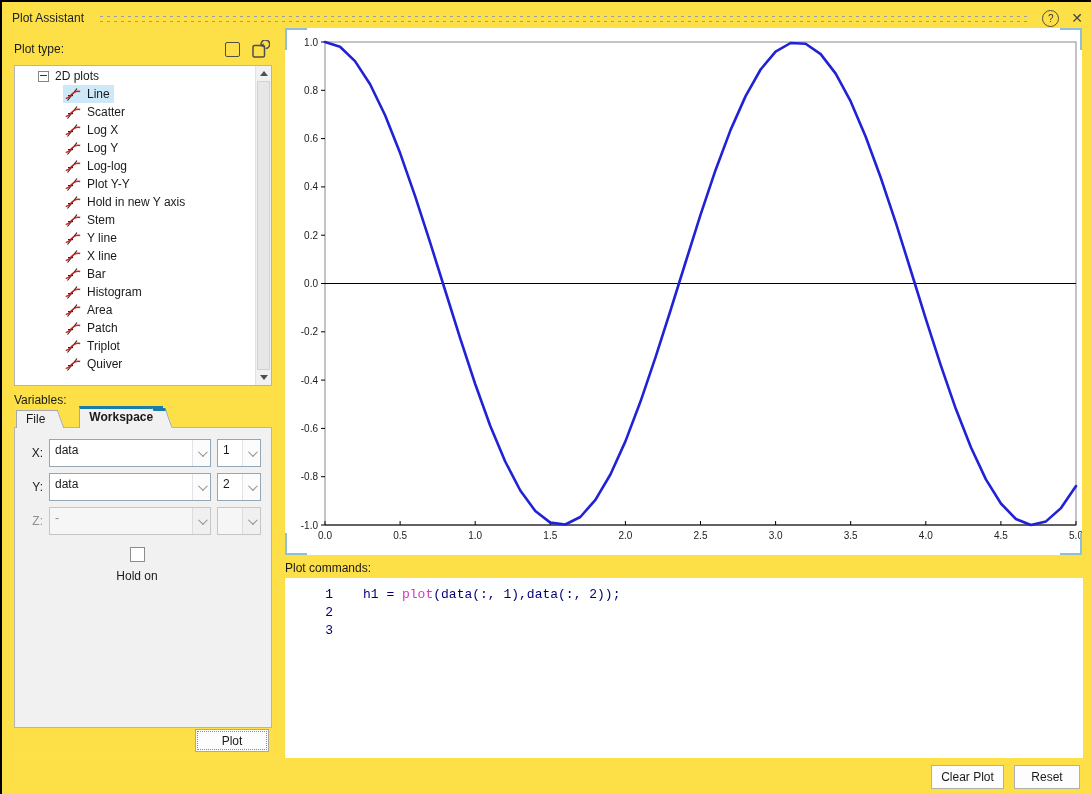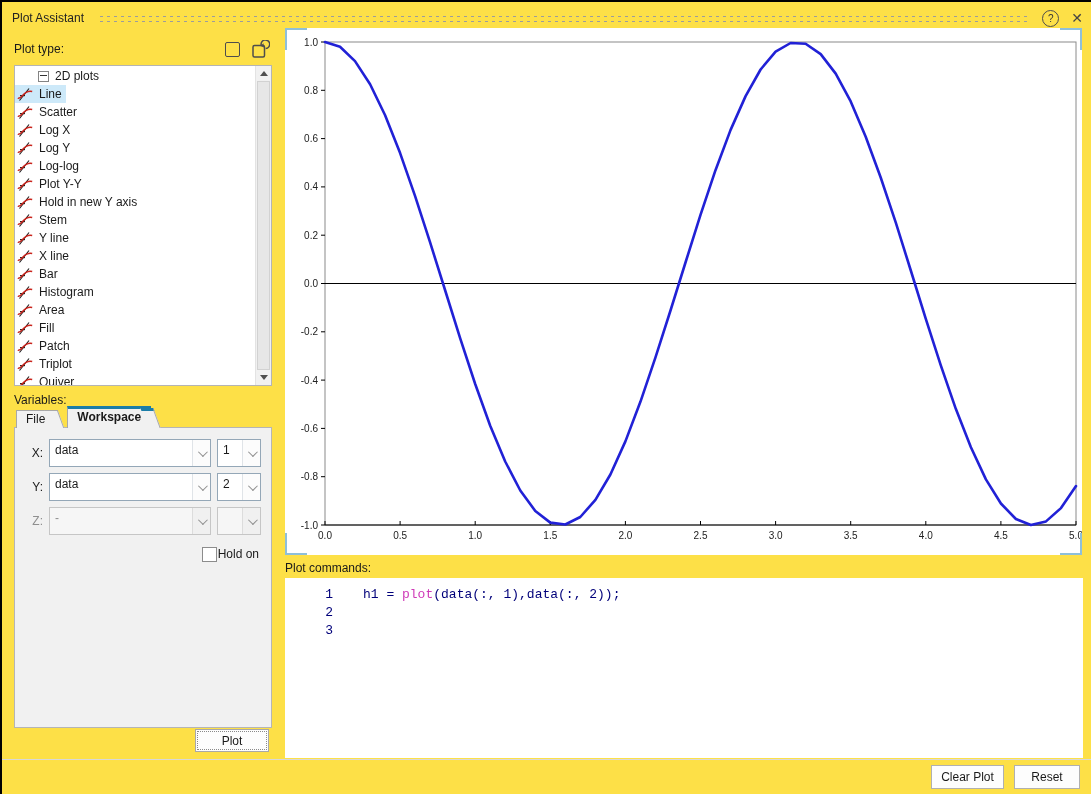--- a/index.html
+++ b/index.html
@@ -25,54 +25,54 @@
   .tool-icon{display:flex;align-items:center;justify-content:center;width:20px;height:20px;margin-left:8px;}
   .sq{width:13px;height:13px;border:1.5px solid #4d4d4d;border-radius:2px;}
   
   .tree{position:absolute;left:12px;top:63px;width:256px;height:319px;background:#fff;
     border:1px solid #b4b4b4;overflow:hidden;}
   .tree-rows{position:absolute;left:0;top:1px;right:16px;}
   .tree-row{height:18px;display:flex;align-items:center;white-space:nowrap;}
   .tree-row.root{padding-left:23px;}
   .expander{width:9px;height:9px;border:1px solid #848484;background:#fff;position:relative;margin-right:6px;flex:none;}
   .expander::after{content:"";position:absolute;left:1px;right:1px;top:3px;height:1px;background:#333;}
-  .tree-row.item{}
+  .tree-row.item{padding-left:48px;}
   .sel-wrap{display:flex;align-items:center;height:18px;padding:0 4px 0 2px;}
   .sel-wrap.selected{background:#cde9f9;}
   .tree-icon{width:16px;height:13px;flex:none;margin-right:6px;}
   
   .tree-sb{position:absolute;top:0;right:0;bottom:0;width:15px;background:#f1f1f1;border-left:1px solid #e3e3e3;}
   .sb-arrow{position:absolute;left:0;width:15px;height:15px;display:flex;align-items:center;justify-content:center;}
   .sb-up{top:0;} .sb-down{bottom:0;}
   .tri-up{width:0;height:0;border-left:4px solid transparent;border-right:4px solid transparent;border-bottom:5px solid #4f4f4f;}
   .tri-down{width:0;height:0;border-left:4px solid transparent;border-right:4px solid transparent;border-top:5px solid #4f4f4f;}
   .sb-thumb{position:absolute;left:1px;right:1px;top:15px;bottom:15px;background:#e7e7e7;border:1px solid #d2d2d2;}
   
   .vars-label{position:absolute;left:12px;top:391px;}
-  .tabs{position:absolute;left:14px;top:405px;height:21px;display:flex;align-items:flex-end;z-index:2;}
+  .tabs{position:absolute;left:14px;top:405px;height:21px;display:flex;align-items:flex-end;z-index:2;gap:12px;}
   .tab{position:relative;height:17px;line-height:17px;padding:0 10px 0 9px;margin-right:12px;
     background:#f1f1f1;border:1px solid #a8a8a8;border-right:none;border-bottom:none;cursor:default;}
   .tab::after{content:"";position:absolute;top:-1px;right:-6px;bottom:0;width:12px;background:#f1f1f1;
     border-top:1px solid #a8a8a8;border-right:1px solid #a8a8a8;transform:skewX(20deg);}
   .tab.active{height:19px;line-height:16px;border-top:3px solid #1a7da8;z-index:3;font-weight:bold;}
   .tab.active::after{border-top:3px solid #1a7da8;}
   .tab-page{position:absolute;left:12px;top:425px;width:256px;height:299px;border:1px solid #b5b5b5;background:#f1f1f1;}
   .var-rows{padding-top:11px;}
   .var-row{display:flex;align-items:center;margin:0 10px 6px 10px;gap:6px;}
   .var-lab{width:18px;text-align:right;flex:none;}
   .var-lab.dis{color:#8f8f8f;}
   .combo{height:28px;background:#fff;border:1px solid #94a7b7;display:flex;align-items:stretch;box-sizing:border-box;}
   .combo.main{flex:1;}
   .combo.small{flex:none;width:44px;}
   .combo .val{flex:1;padding:3px 5px 0 5px;overflow:hidden;white-space:nowrap;}
   .combo .btn{width:17px;flex:none;border-left:1px solid #e0e4e8;display:flex;align-items:center;justify-content:center;background:#fcfcfc;}
   .chev{width:6px;height:6px;border-right:1.6px solid #8f8f8f;border-bottom:1.6px solid #8f8f8f;transform:rotate(45deg) translateY(-2px);}
   .combo.disabled{background:#f6f6f6;border-color:#c6c6c6;color:#8f8f8f;}
   .combo.disabled .btn{background:#f0f0f0;border-left-color:#dcdcdc;}
-  .hold-row{display:flex;align-items:flex-start;justify-content:flex-end;margin:12px 12px 0 0;gap:1px;}
+  .hold-row{display:flex;align-items:center;justify-content:flex-end;margin:12px 12px 0 0;gap:7px;flex-direction:column;}
   .checkbox{width:13px;height:13px;border:1px solid #8c8c8c;background:#fff;flex:none;}
   .plot-btn{position:absolute;left:193px;top:727px;width:72px;height:21px;background:#fdfdfd;
     border:1px solid #a8a8a8;outline:1px dotted #8a8a8a;outline-offset:-3px;
     display:flex;align-items:center;justify-content:center;cursor:default;}
   
   .plot-panel{position:absolute;left:283px;top:26px;width:797px;height:527px;background:#fff;}
   .bracket{position:absolute;width:20px;height:20px;border:0 solid #8ebfda;}
   .br-tl{left:0;top:0;border-left-width:2px;border-top-width:2px;}
   .br-tr{right:0;top:0;border-right-width:2px;border-top-width:2px;}
   .br-bl{left:0;bottom:0;border-left-width:2px;border-bottom-width:2px;}
@@ -247,30 +247,20 @@
           </span>
         </div>
         <div class="tree-row item">
           <span class="sel-wrap">
             <svg class="tree-icon" viewBox="0 0 16 13">
   <path d="M2.5 12.5 L12 0.5" stroke="#1a1a1a" stroke-width="1.1" fill="none"></path>
   <path d="M3 7.6 L8 7.6" stroke="#1a1a1a" stroke-width="1.1" fill="none"></path>
   <path d="M0.8 10.2 C5 12 6.2 1.2 15.2 3.4" stroke="#c9251d" stroke-width="1.5" fill="none"></path>
 </svg>
             <span>Area</span>
-          </span>
-        </div>
-        <div class="tree-row item">
-          <span class="sel-wrap">
-            <svg class="tree-icon" viewBox="0 0 16 13">
-  <path d="M2.5 12.5 L12 0.5" stroke="#1a1a1a" stroke-width="1.1" fill="none"></path>
-  <path d="M3 7.6 L8 7.6" stroke="#1a1a1a" stroke-width="1.1" fill="none"></path>
-  <path d="M0.8 10.2 C5 12 6.2 1.2 15.2 3.4" stroke="#c9251d" stroke-width="1.5" fill="none"></path>
-</svg>
-            <span>Fill</span>
           </span>
         </div>
         <div class="tree-row item">
           <span class="sel-wrap">
             <svg class="tree-icon" viewBox="0 0 16 13">
   <path d="M2.5 12.5 L12 0.5" stroke="#1a1a1a" stroke-width="1.1" fill="none"></path>
   <path d="M3 7.6 L8 7.6" stroke="#1a1a1a" stroke-width="1.1" fill="none"></path>
   <path d="M0.8 10.2 C5 12 6.2 1.2 15.2 3.4" stroke="#c9251d" stroke-width="1.5" fill="none"></path>
 </svg>
             <span>Patch</span>

